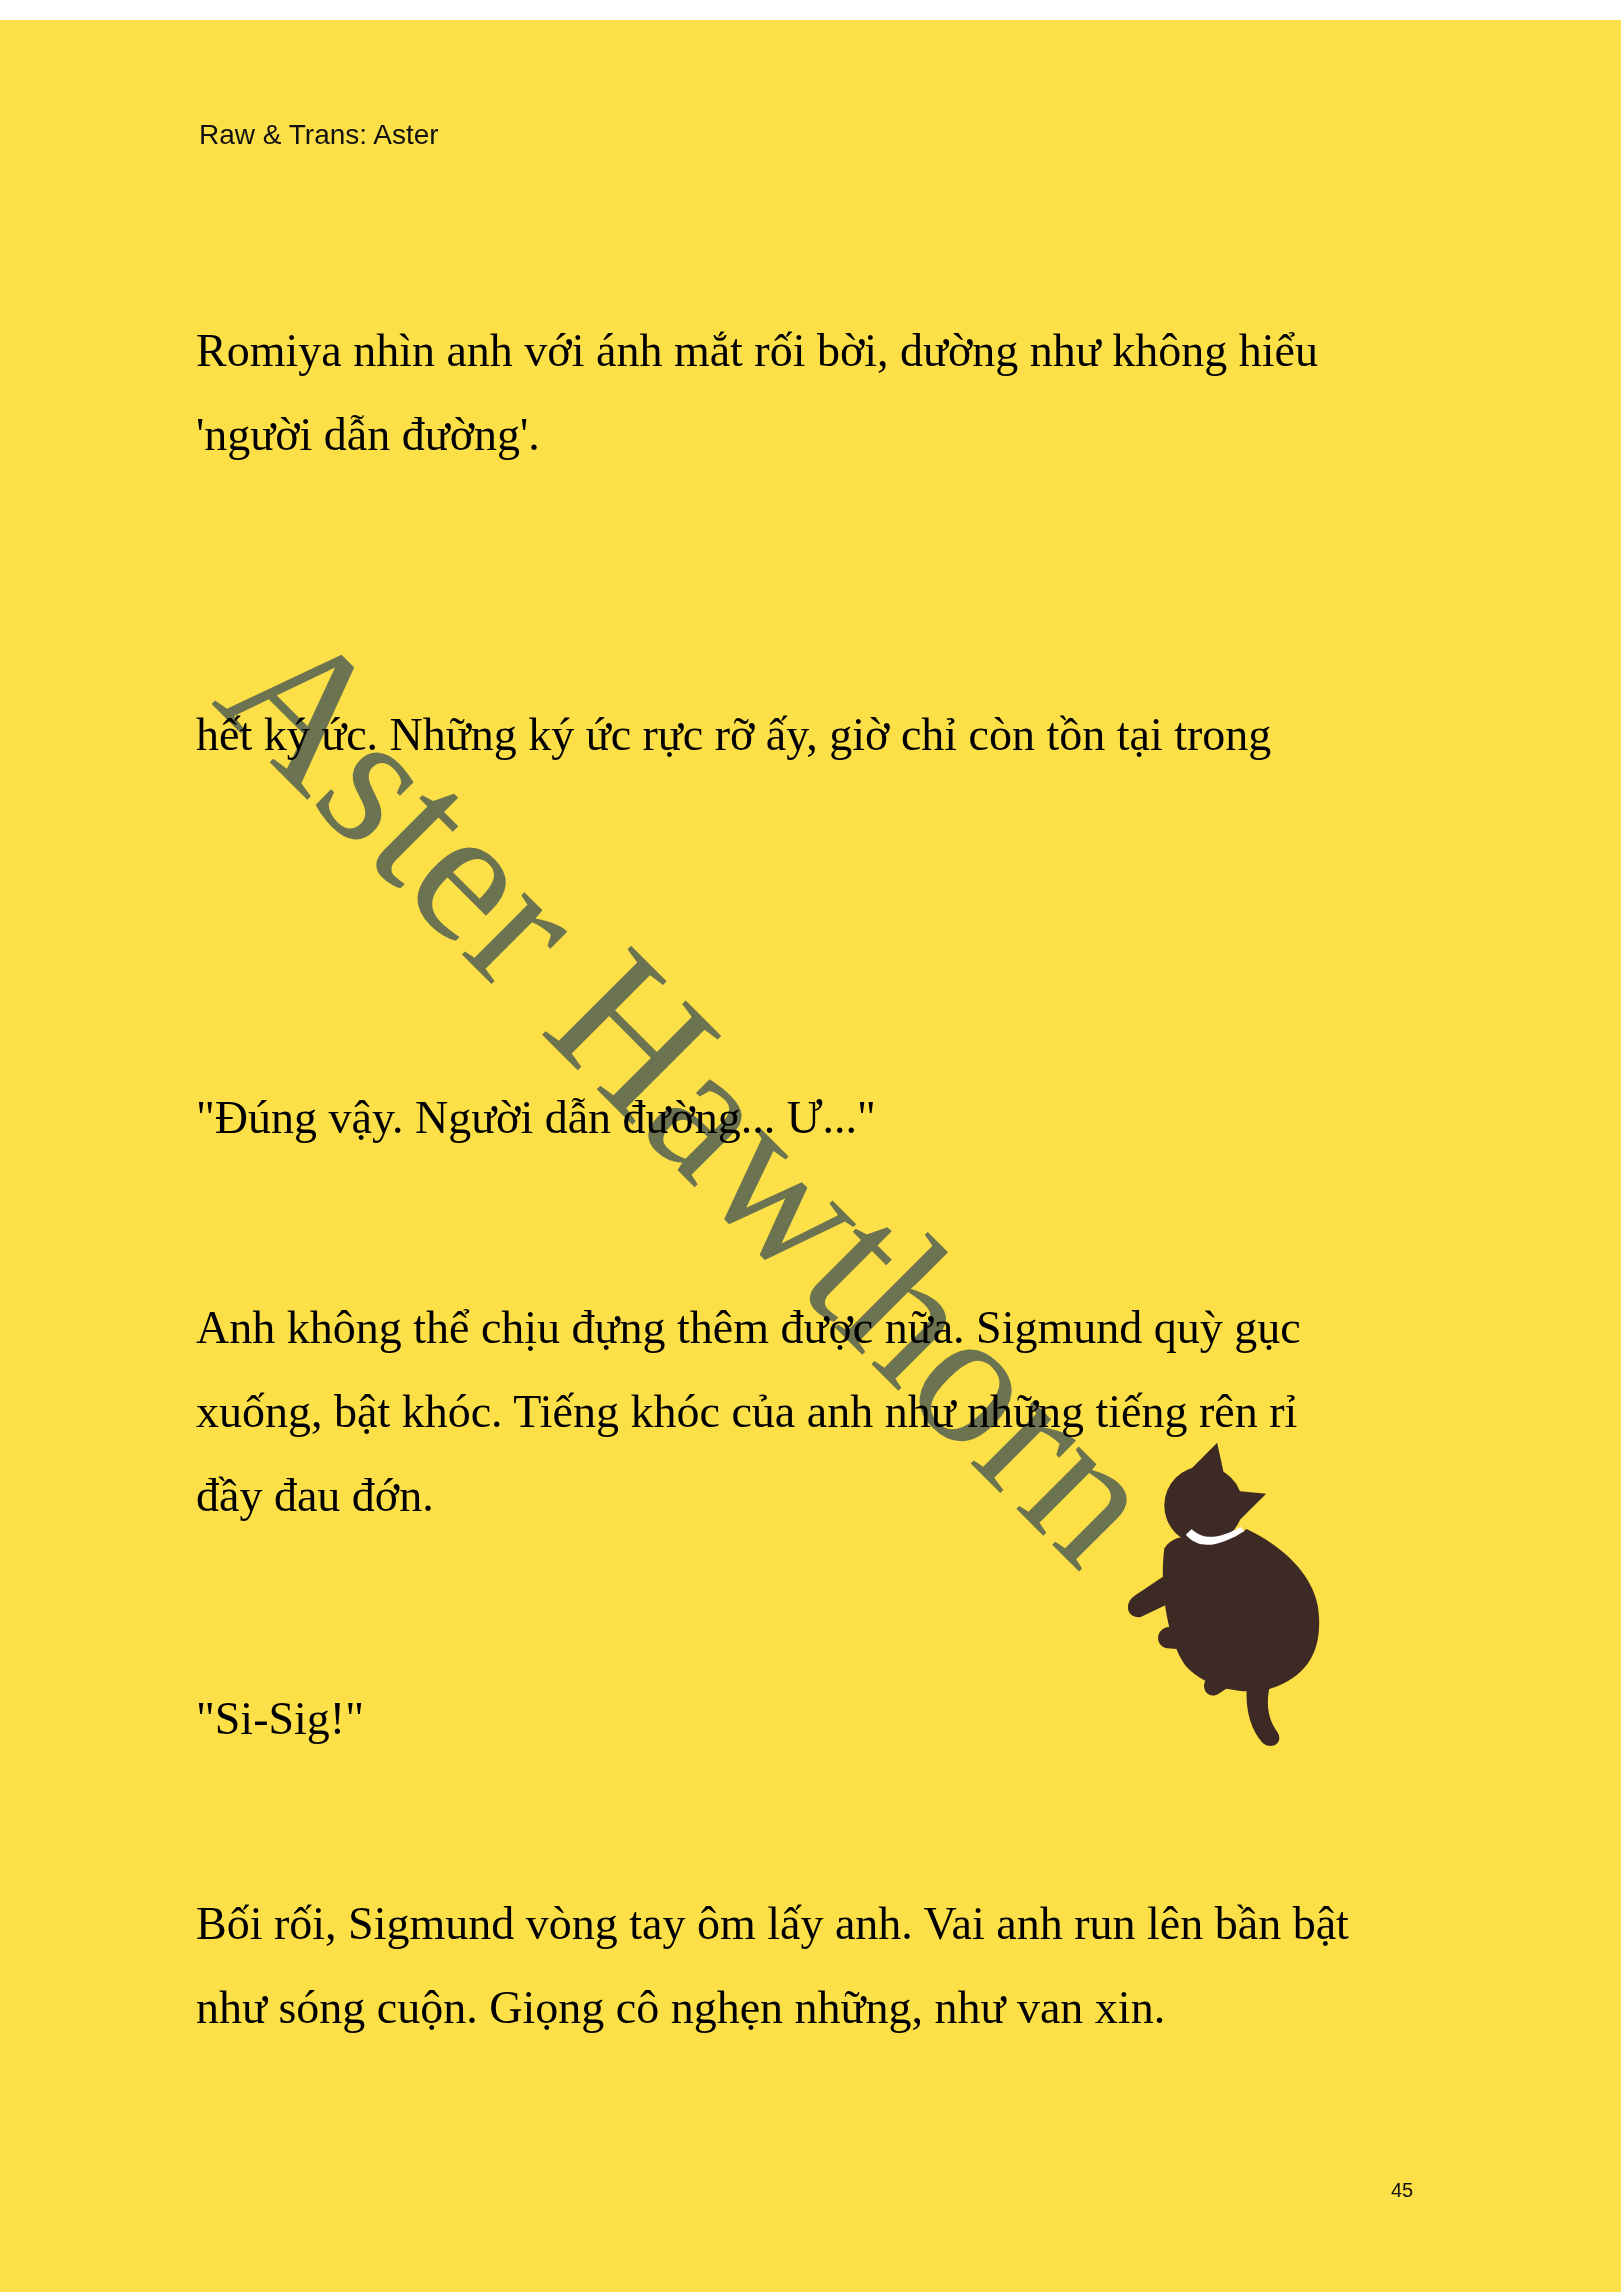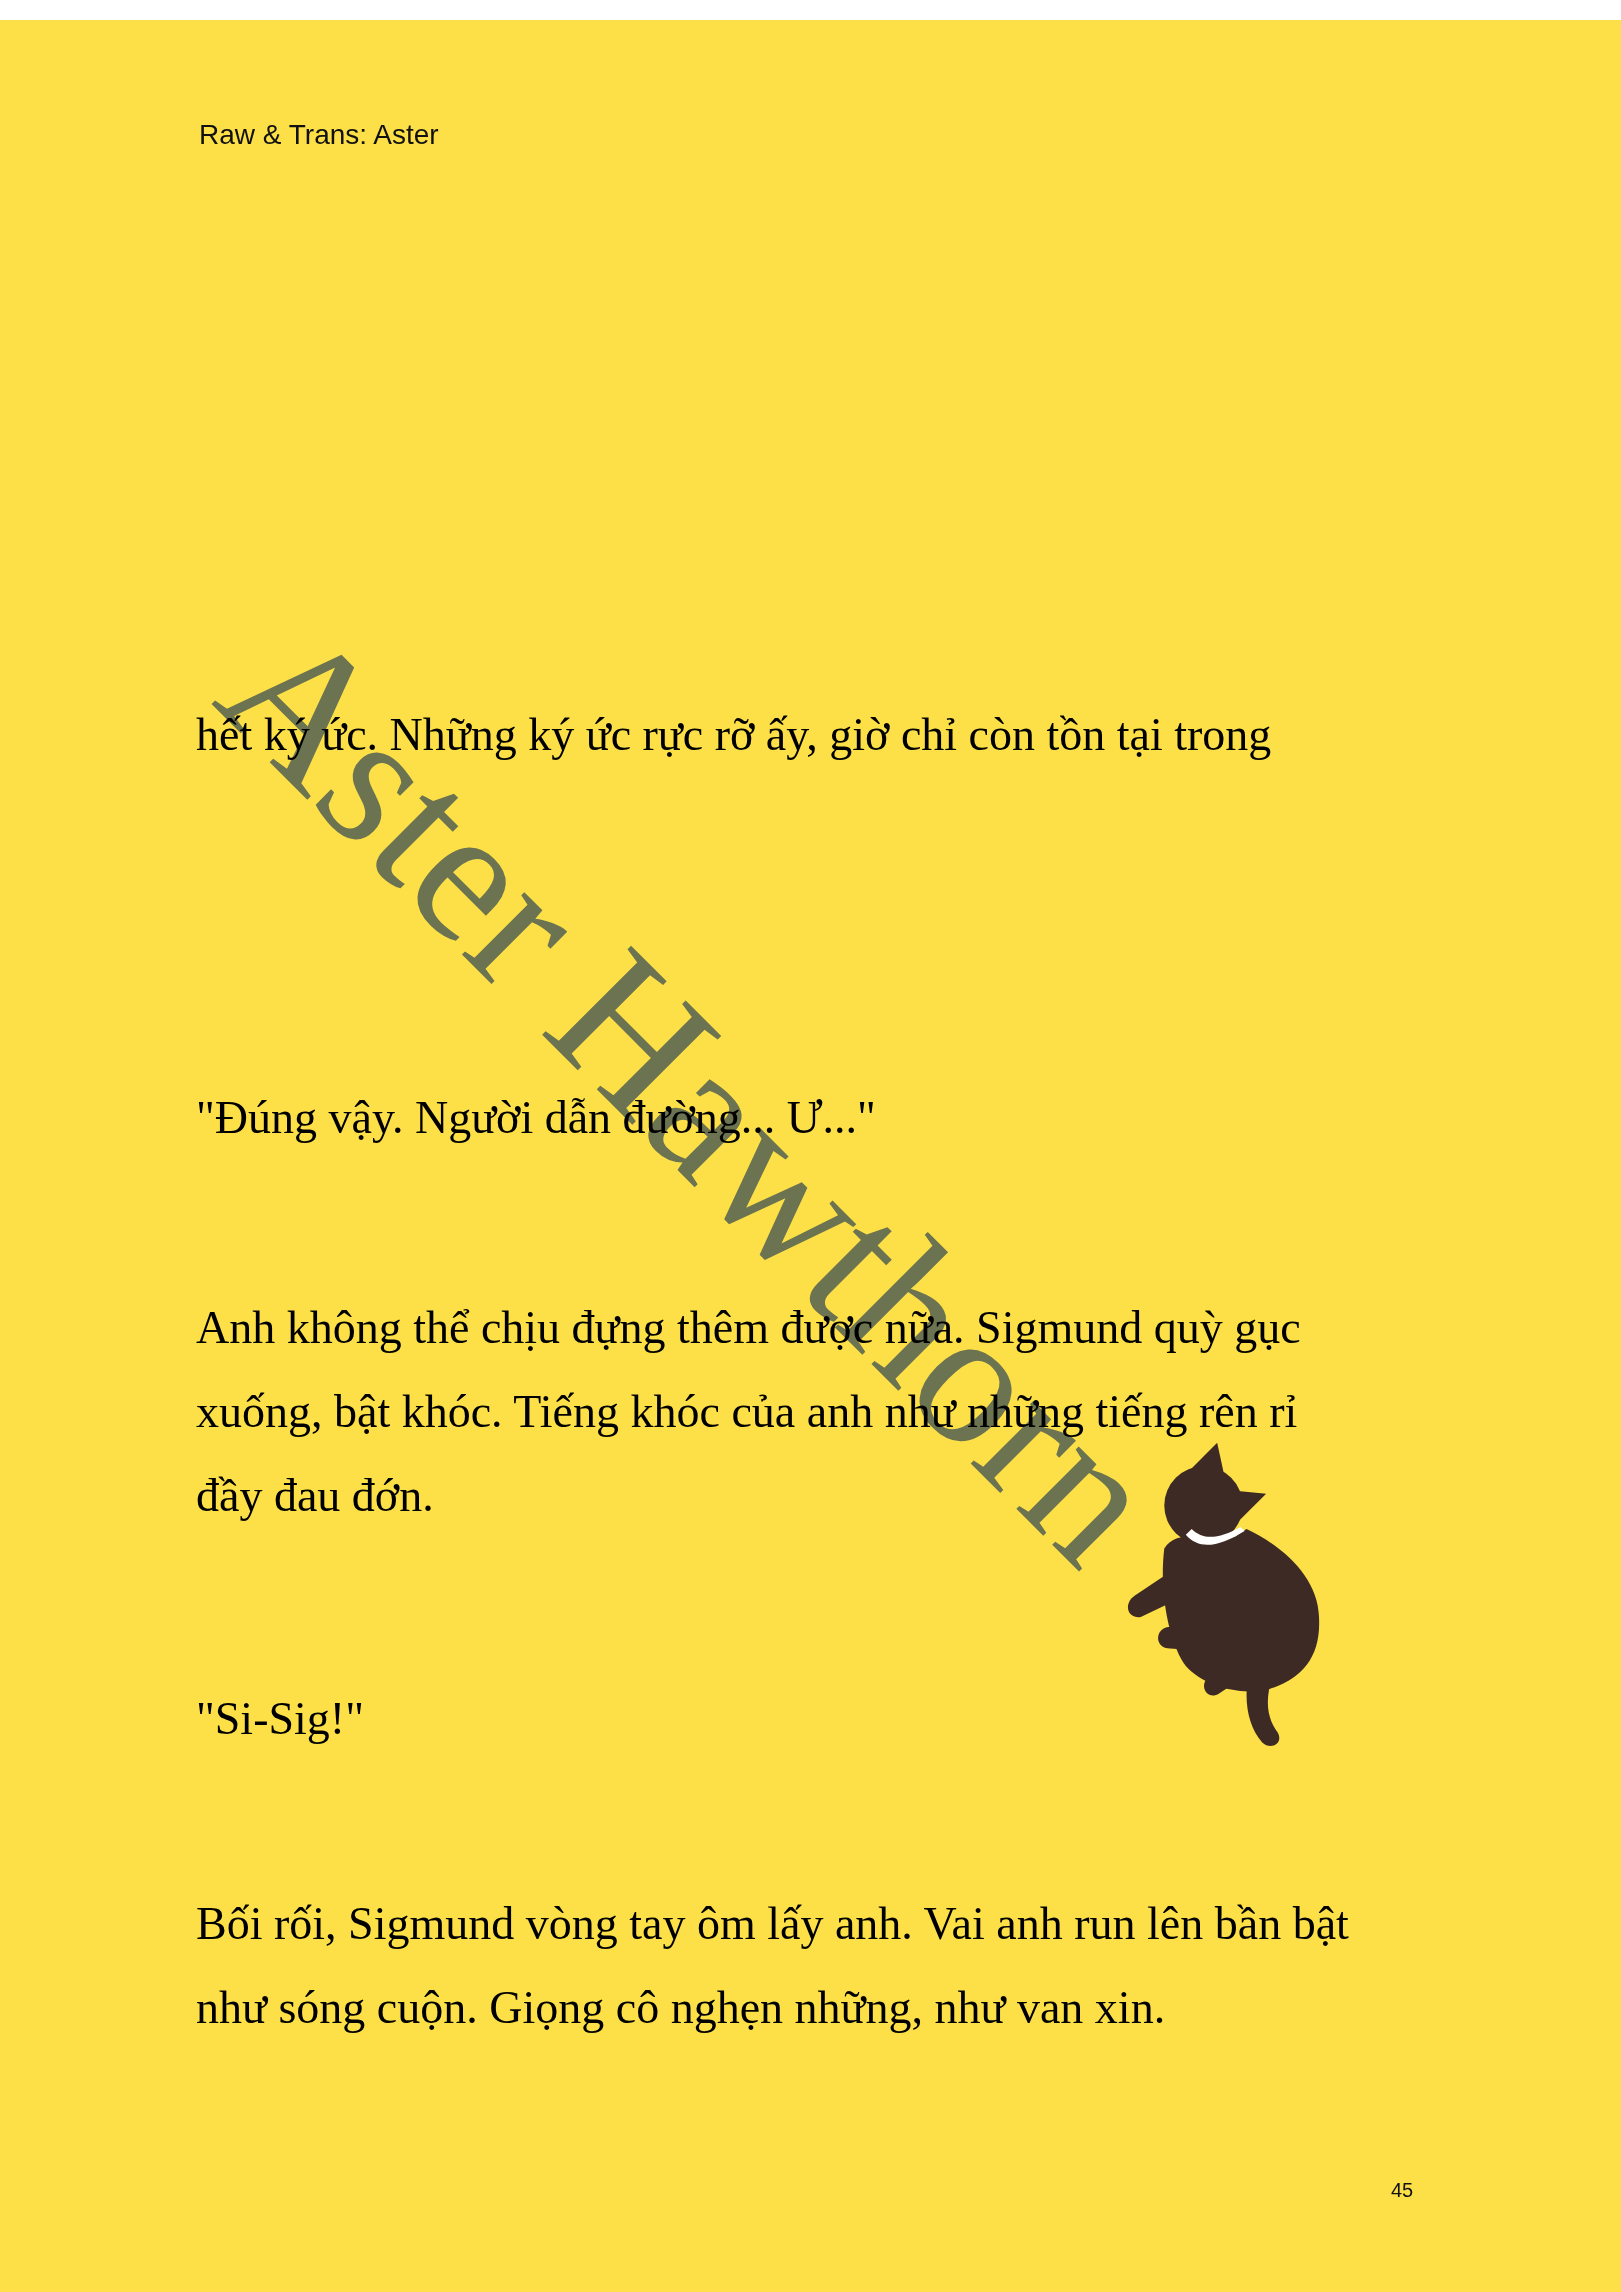--- a/index.html
+++ b/index.html
@@ -32,20 +32,22 @@
 </head>
 <body>
 
 <div class="page">
 
   <div class="header">Raw &amp; Trans: Aster</div>
 
   <div class="watermark">Aster Hawthorn</div>
 
   <div class="para" style="top:289px">
+    <span class="line">Romiya nhìn anh với ánh mắt rối bời, dường như không hiểu</span>
+    <span class="line">'người dẫn đường'.</span>
   </div>
 
   <div class="para" style="top:673px">
     <span class="line">hết ký ức. Những ký ức rực rỡ ấy, giờ chỉ còn tồn tại trong</span>
   </div>
 
   <div class="para" style="top:1056px">
     <span class="line">"Đúng vậy. Người dẫn đường... Ư..."</span>
   </div>
 

